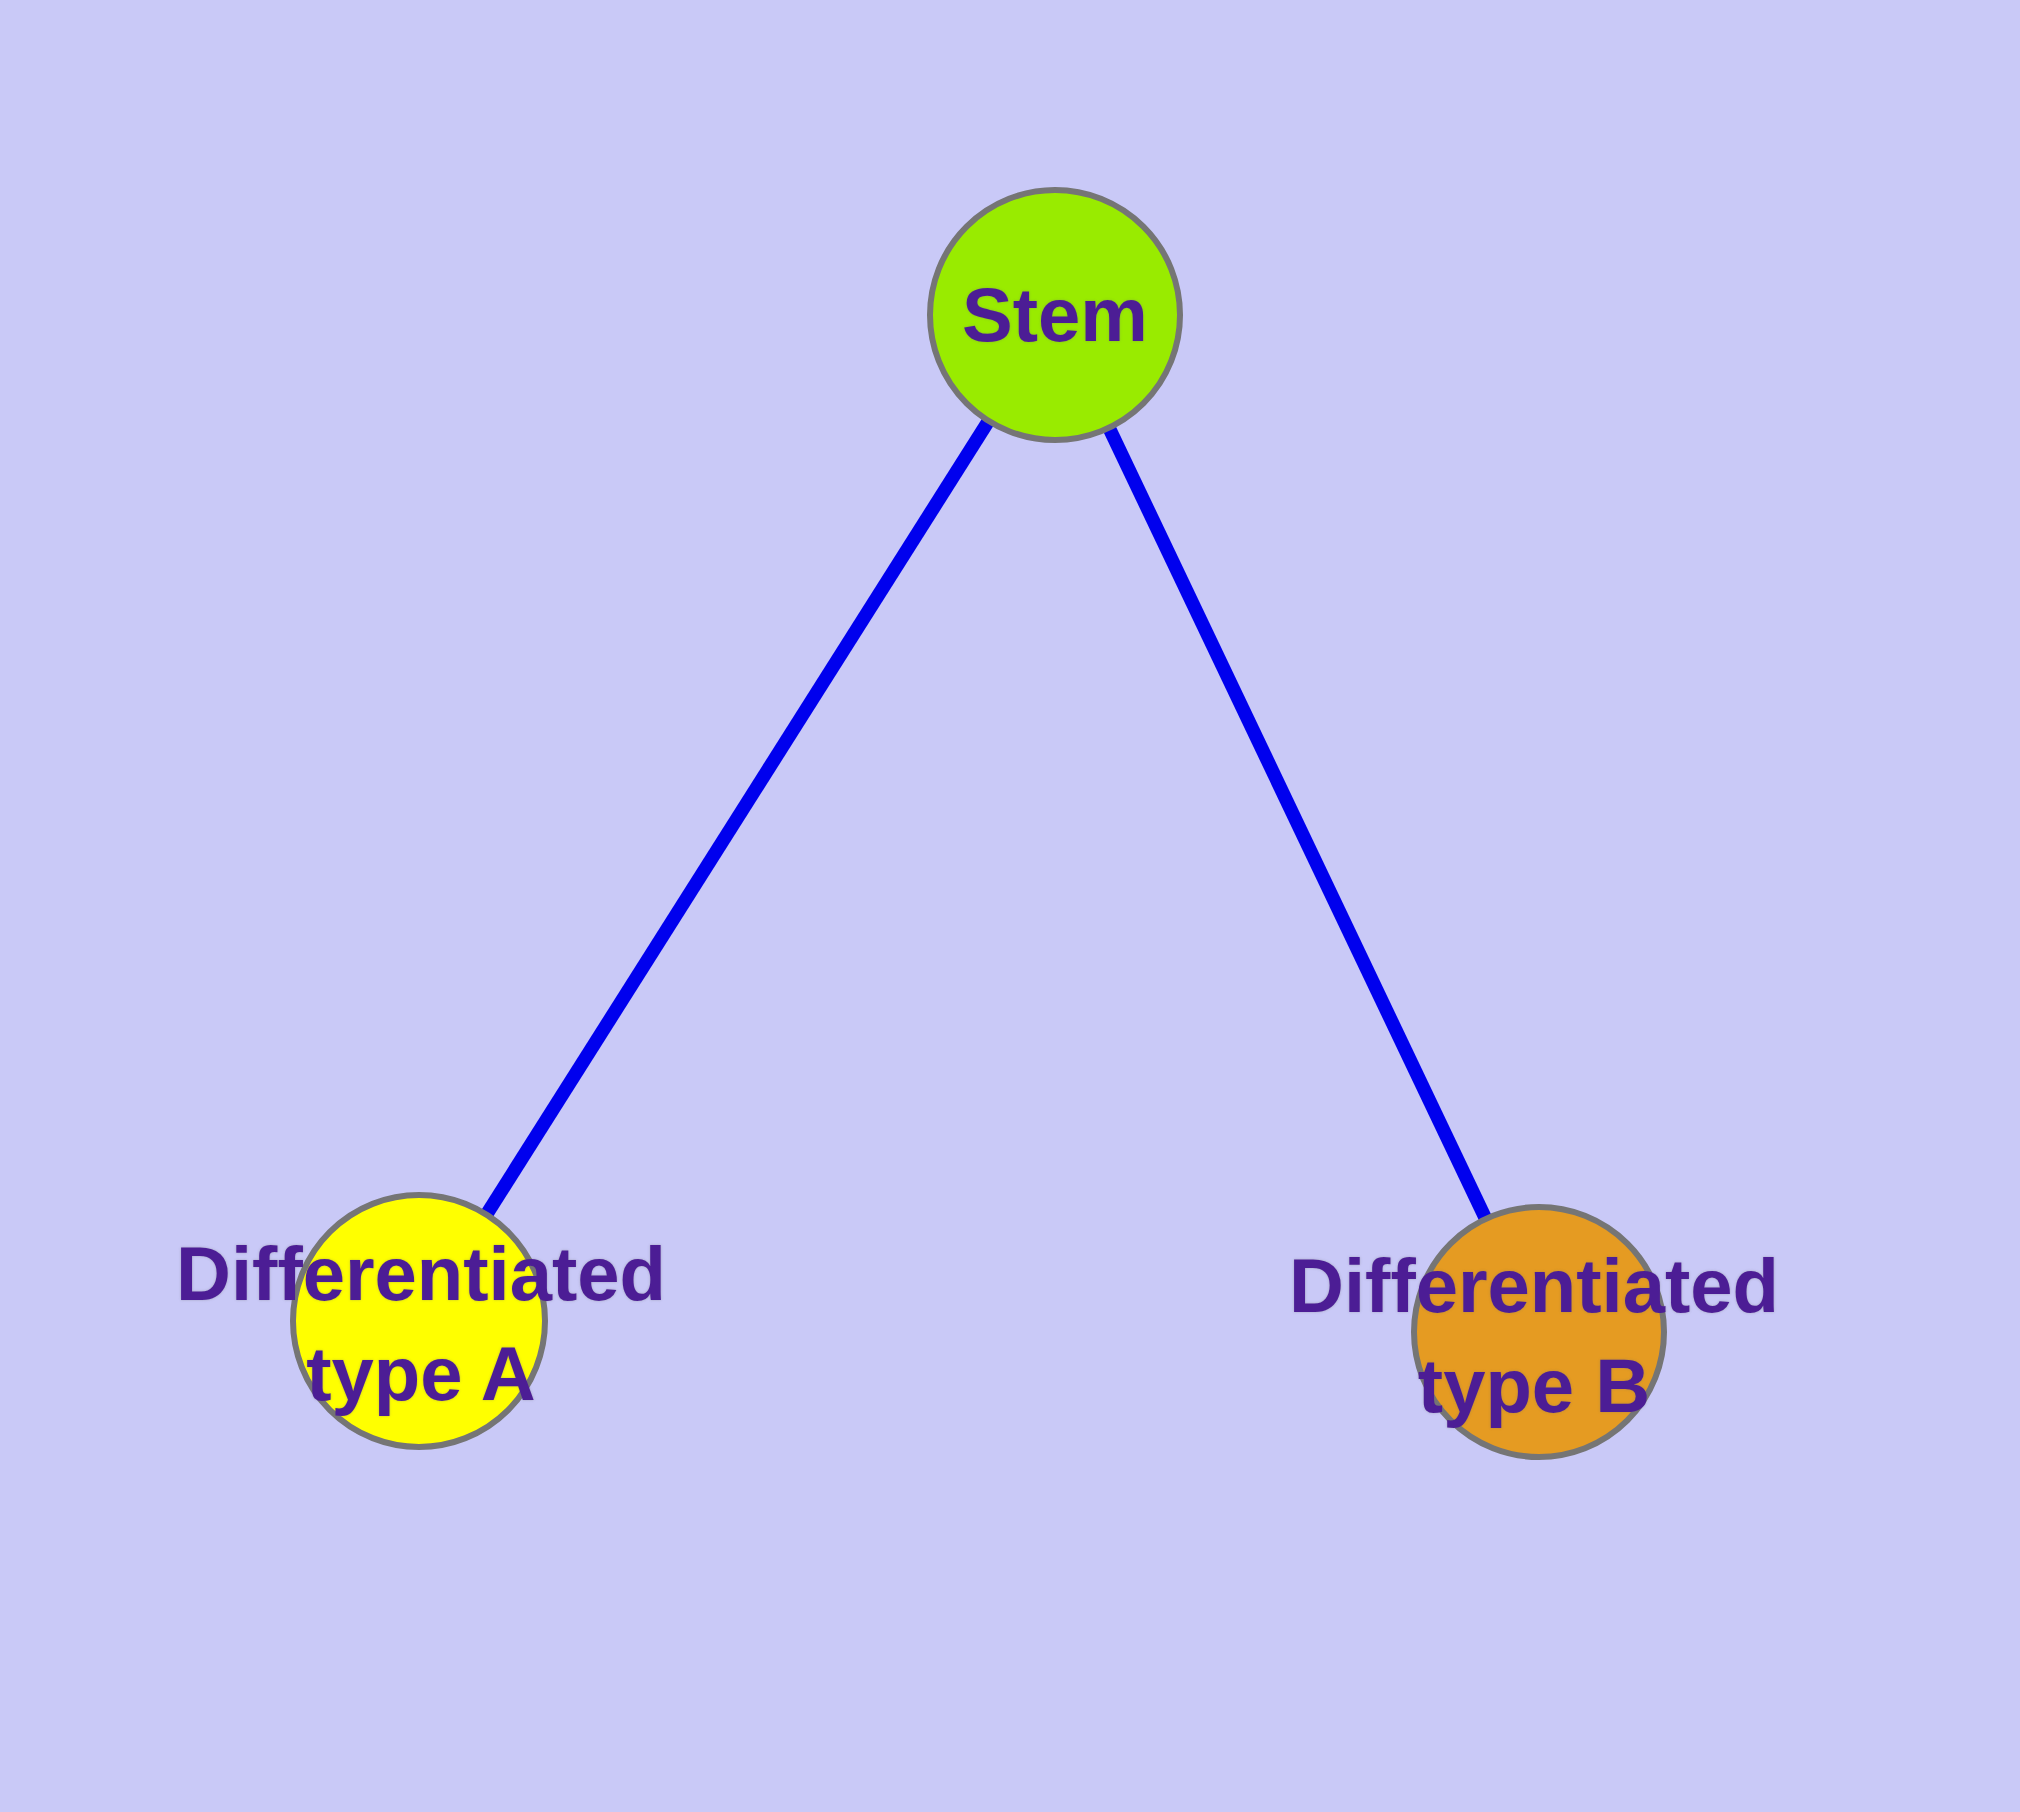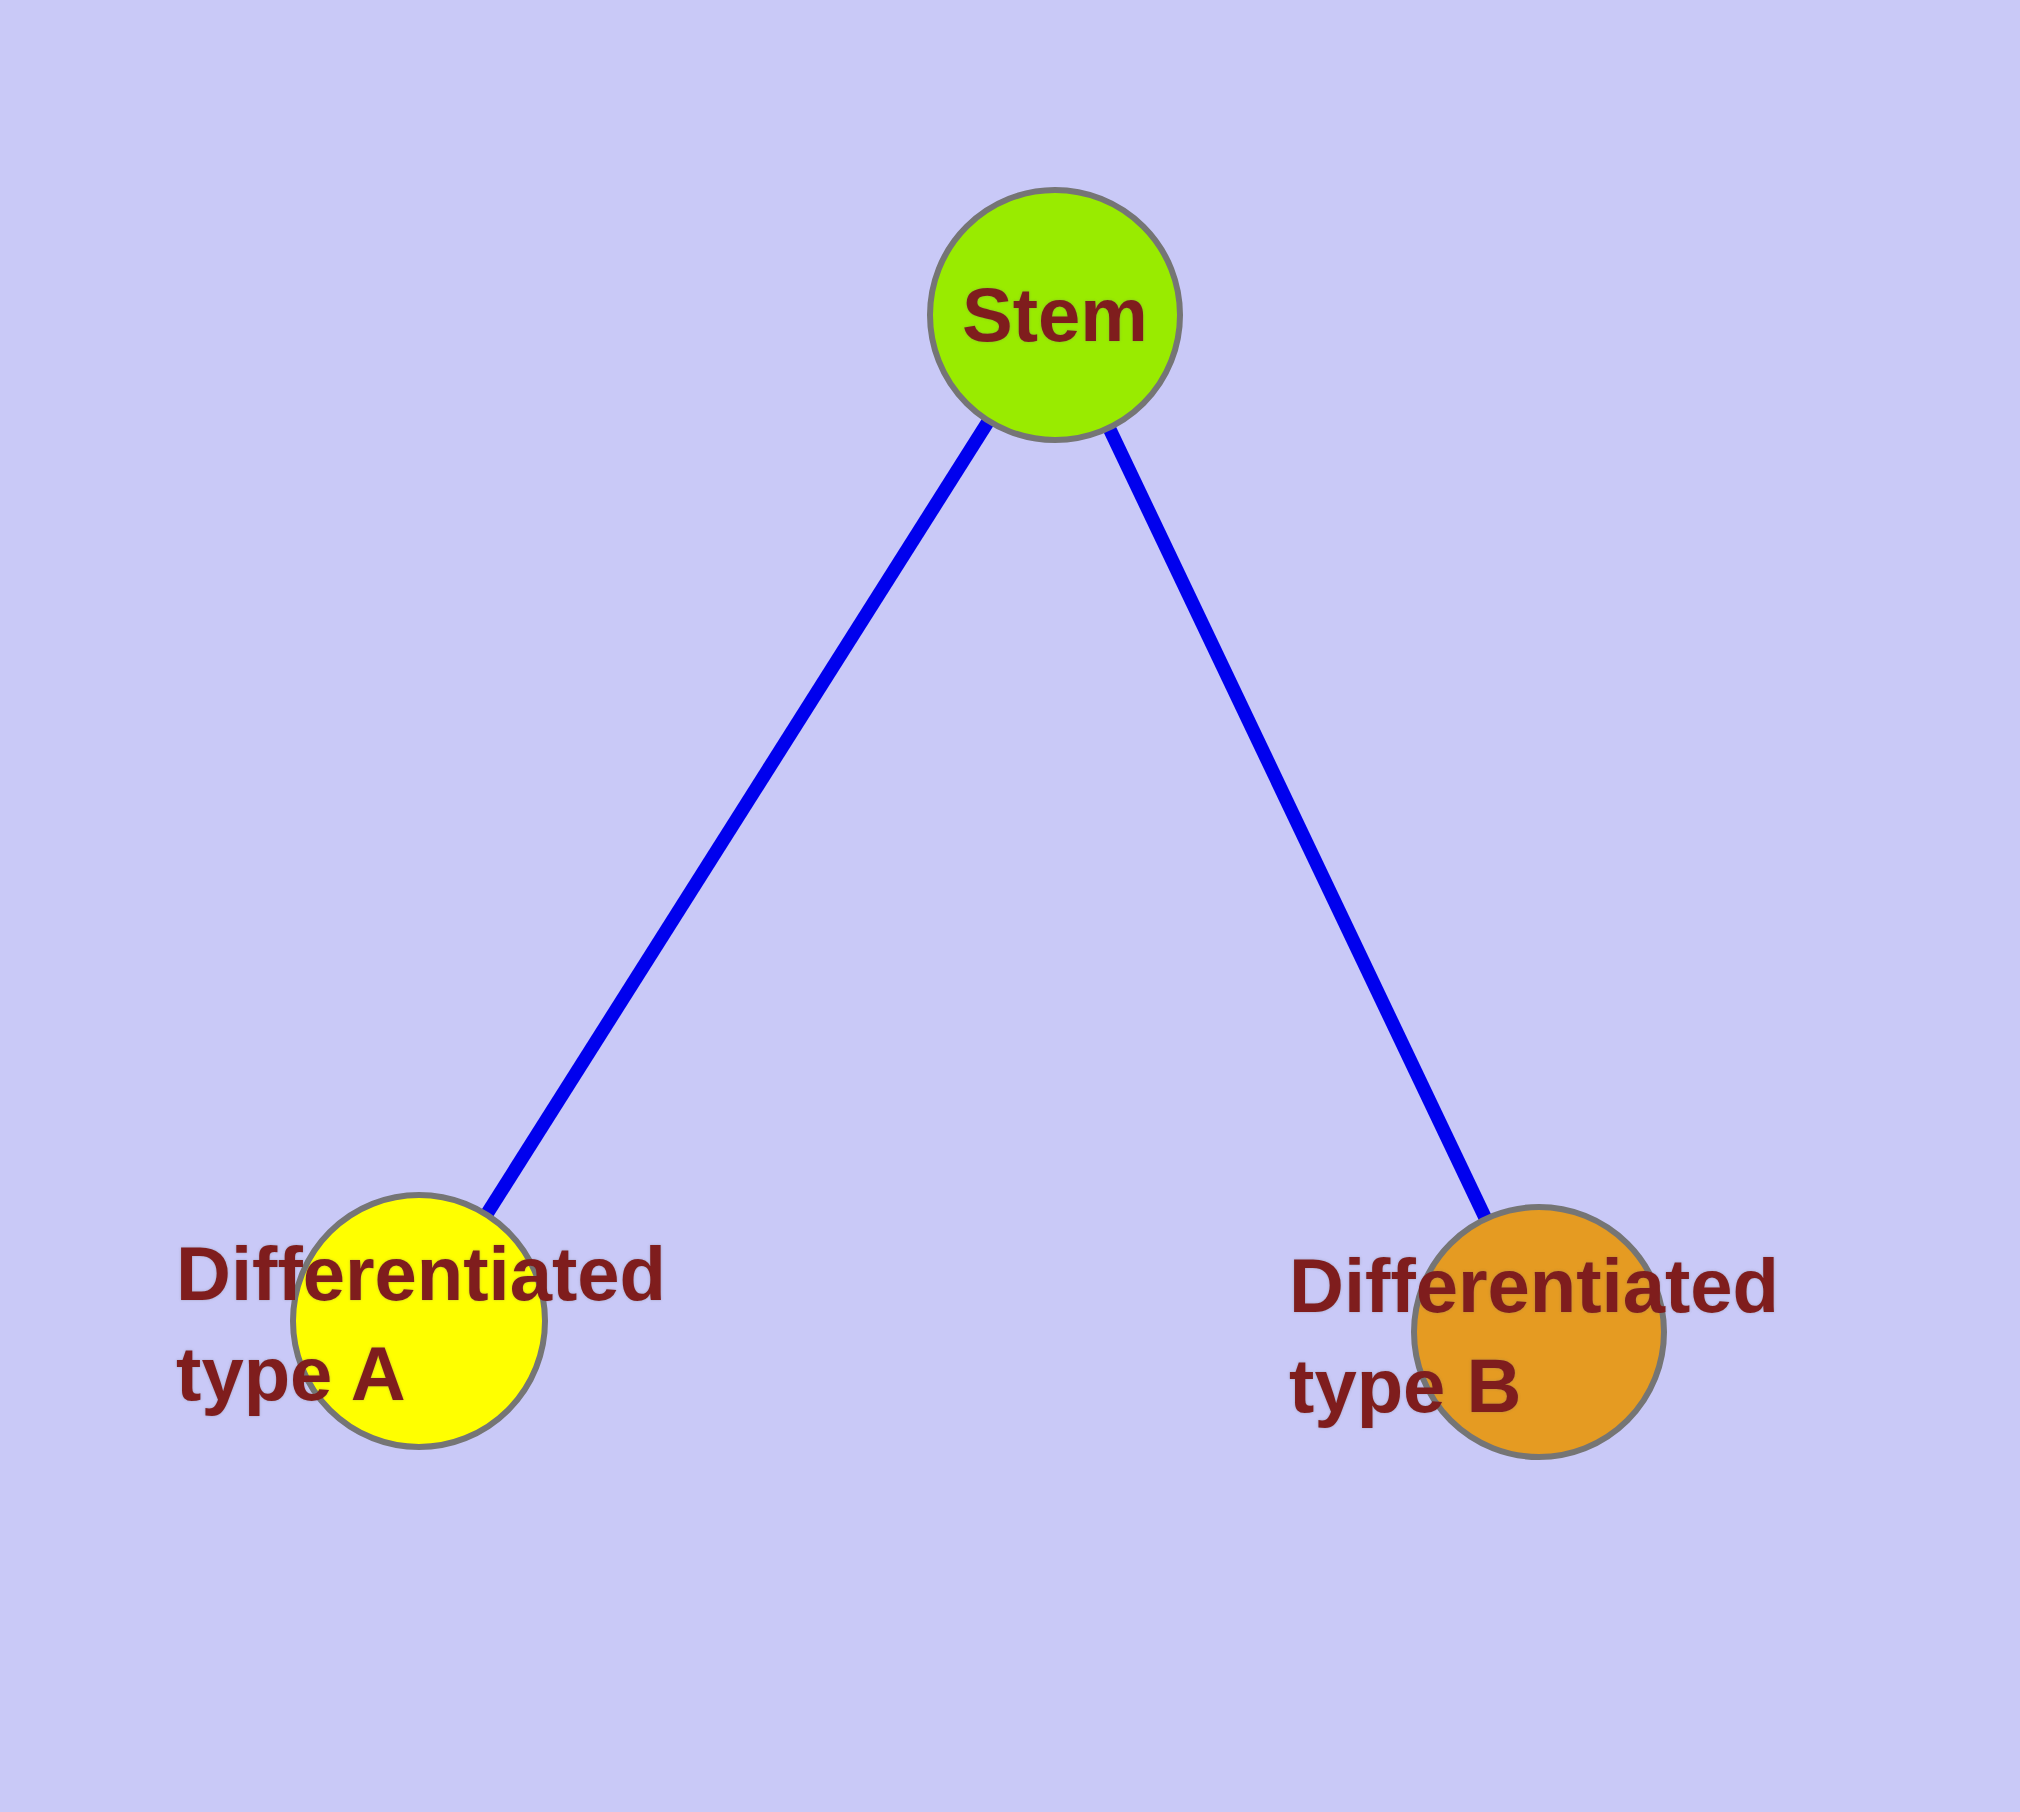--- a/index.html
+++ b/index.html
@@ -38,25 +38,26 @@
     border: 6px solid #757575; 
     z-index: 2;
   }
   .node-stem   { left: 927px; top:  187px; width: 256px; height: 256px; }
   .node-type-a { left:  290px; top: 1192px; width: 258px; height: 258px; }
   .node-type-b { left: 1411px; top: 1204px; width: 256px; height: 256px; }
   .node-label {
     position: absolute;
     transform: translate(-50%, -50%);
     z-index: 3;
-    color: #7f1d1d;
+    color: #4c1d95;
     font-weight: bold;
     font-size: 76px;
     line-height: 100px;
     white-space: pre-line;
+    text-align: center;
     text-shadow: 0 0 2.5px rgba(110,110,110,0.45);
   }
   .label-stem   { left: 1055px; top:  315px; }
   .label-type-a { left:  421px; top: 1324px; }
   .label-type-b { left: 1534px; top: 1336px; }
 </style>
 </head>
 <body>
 
 <div class="canvas" style="background: rgb(201, 201, 247);">

